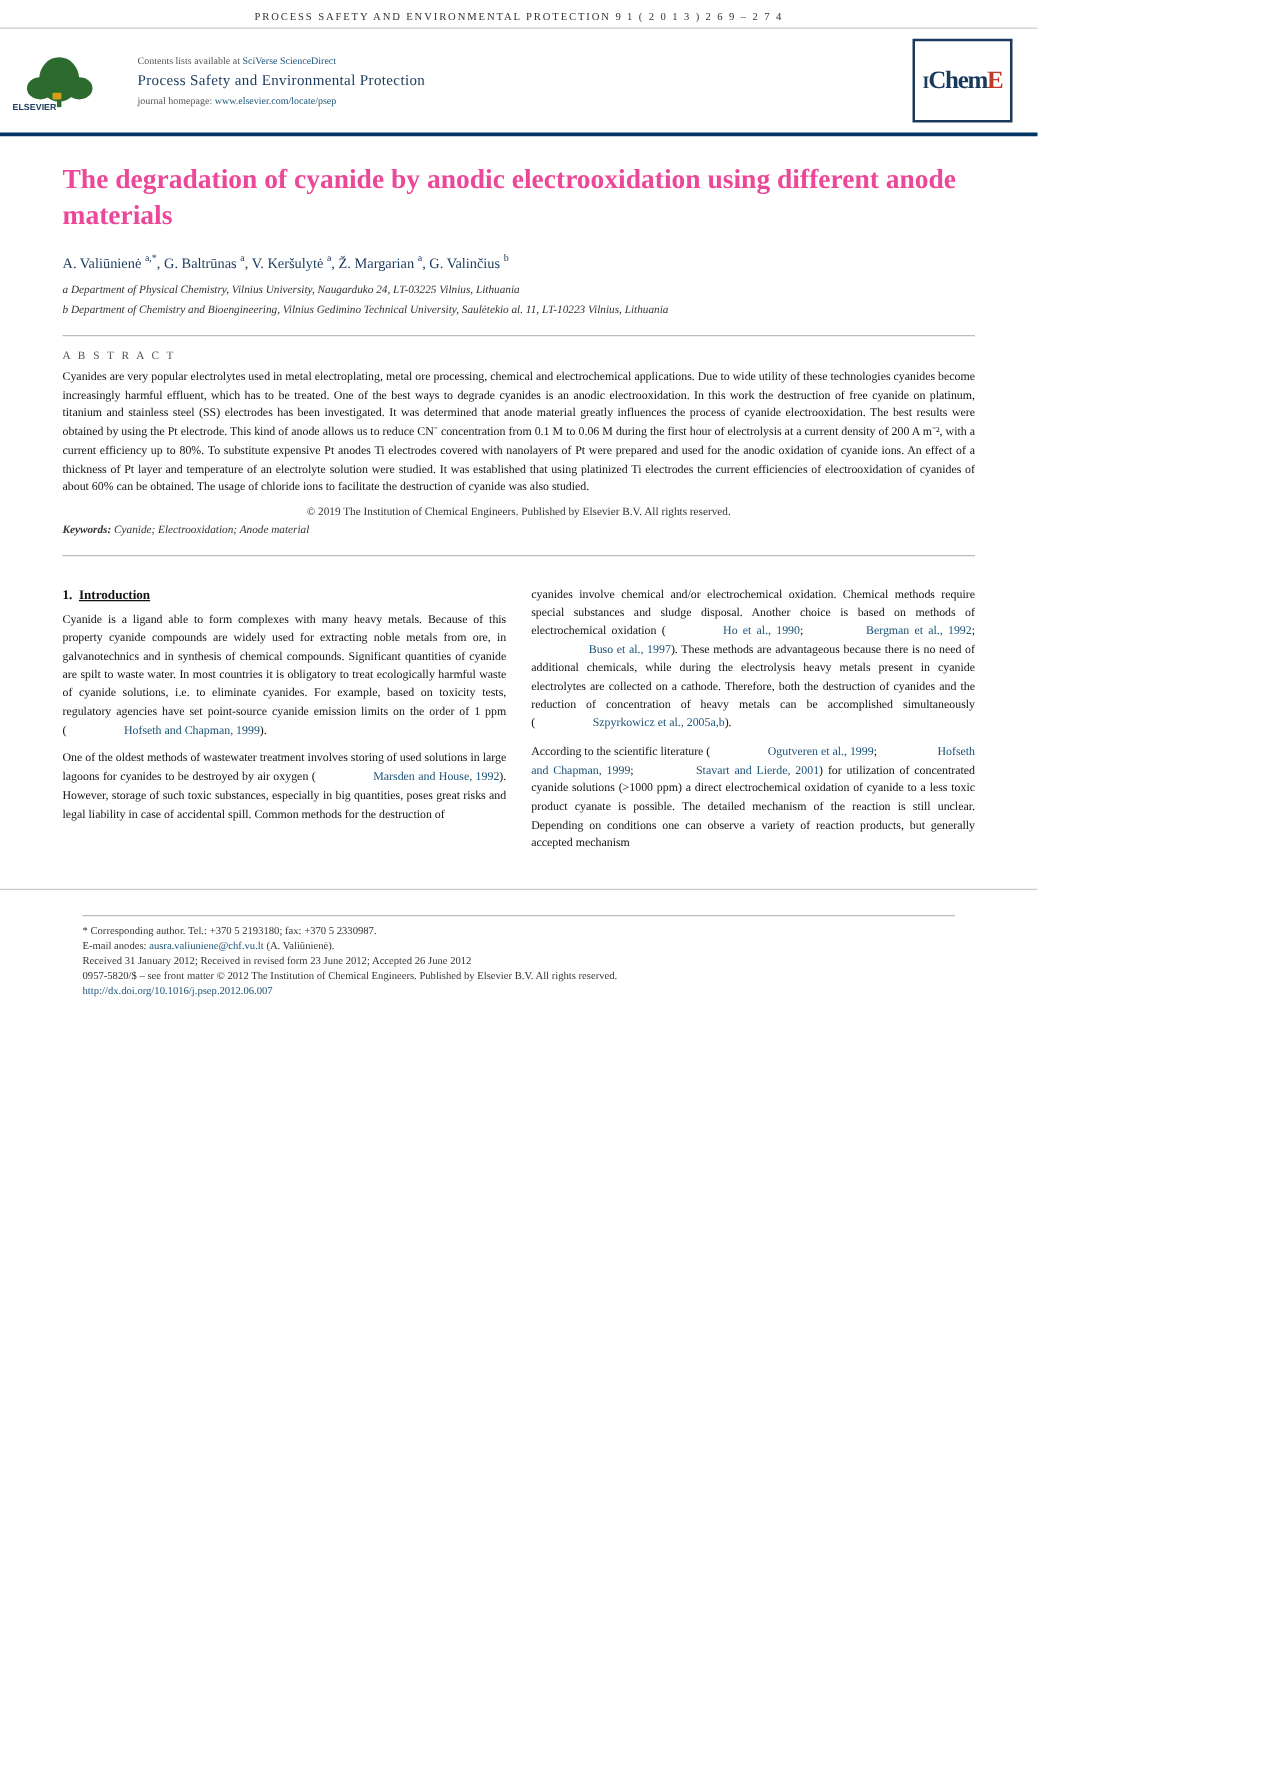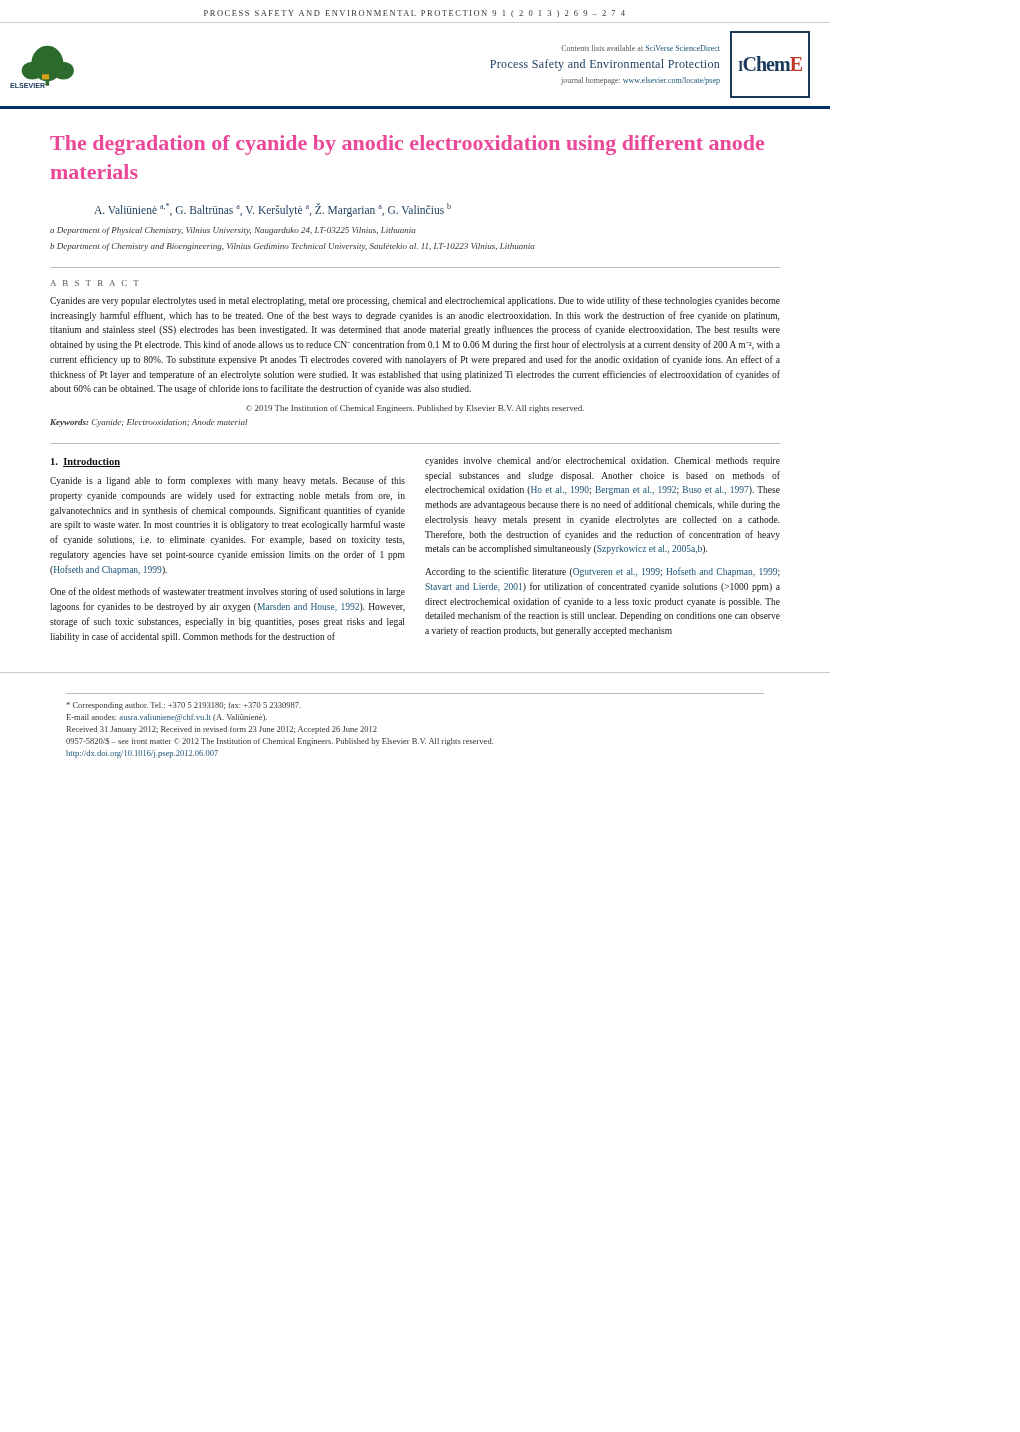--- a/index.html
+++ b/index.html
@@ -39,21 +39,21 @@
       width: 90px;
       flex-shrink: 0;
       text-decoration: underline;
     }
     .elsevier-tree {
       width: 80px;
       height: 55px;
     }
     .journal-center {
       flex: 1;
-      text-align: right;
+      text-align: left;
     }
     .sciverse-text {
       font-size: 8px;
       color: #555;
       margin-bottom: 4px;
     }
     .sciverse-text a { color: #1a5276; text-decoration: none; }
     .journal-title-header {
       font-size: 12px;
       font-weight: normal;
@@ -91,21 +91,20 @@
       font-weight: bold;
       color: #ec4899;
       margin-bottom: 16px;
       line-height: 1.3;
     }
     
     .authors {
       font-size: 11.5px;
       margin-bottom: 8px;
       color: #1a3a5c;
-      margin-left: 44px;
     }
     .authors sup { font-size: 8px; }
     
     .affiliations {
       font-size: 9px;
       font-style: italic;
       color: #333;
       margin-bottom: 14px;
       line-height: 1.5;
     }
@@ -144,21 +143,21 @@
     
     .divider {
       border: none;
       border-top: 1px solid #bbb;
       margin: 10px 0;
     }
     
     .two-col {
       display: flex;
       gap: 20px;
-      margin-top: 10px;
+      margin-top: 24px;
     }
     .col {
       flex: 1;
       font-size: 9.5px;
       line-height: 1.55;
       text-align: justify;
       color: #111;
     }
     .section-number {
       font-size: 10.5px;
@@ -168,21 +167,21 @@
     .section-title-inline {
       font-size: 10.5px;
       font-weight: bold;
       text-decoration: underline;
     }
     .col p {
       margin-bottom: 8px;
       font-size: 9.5px;
       line-height: 1.55;
     }
-    .ref-link { color: #1a5276; text-decoration: none; }
+    .ref-link { color: #1a5276; text-decoration: none; padding-left: 46px; }
     
     .footer-section {
       padding: 10px 66px 10px;
       border-top: 1px solid #ccc;
       font-size: 8.5px;
       color: #333;
     }
     .footer-line { margin-bottom: 2px; }
     .footer-link { color: #1a5276; text-decoration: none; }
   </style>

